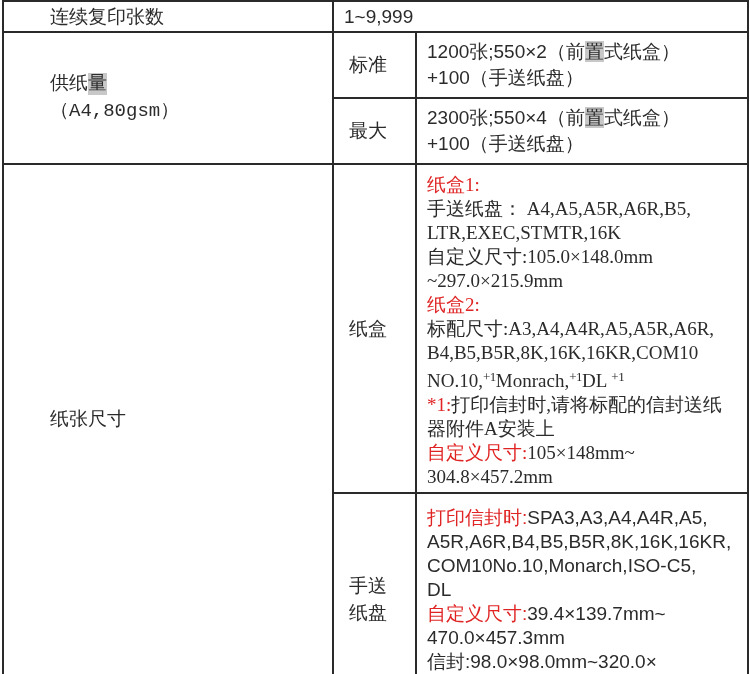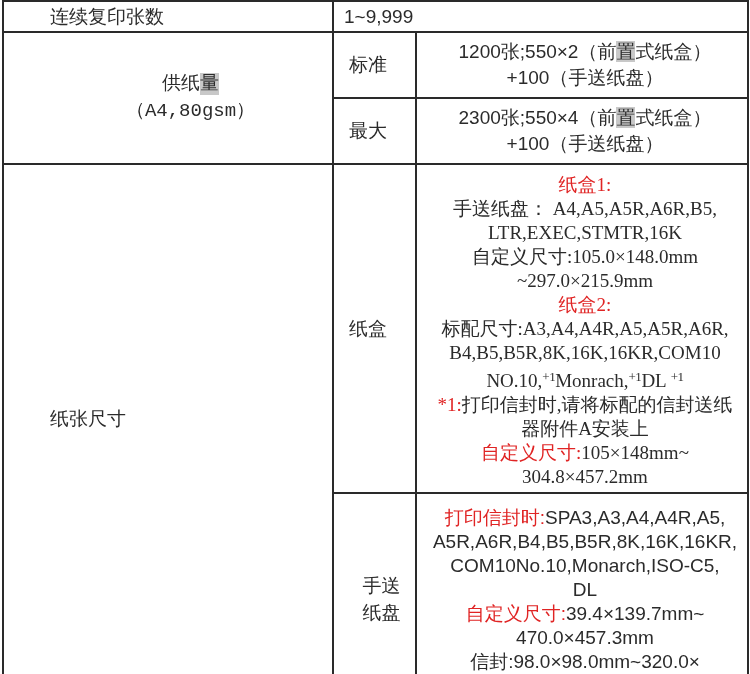--- a/index.html
+++ b/index.html
@@ -23,21 +23,21 @@
   td{
     border:2px solid var(--line);
     vertical-align:middle;
     font-size:19px;
     overflow:hidden;
   }
   td.c1{padding-left:46px;}
   td.c2{padding-left:15px;margin-left:44px;}
   td.c3{padding-left:10px;padding-right:4px;margin-top:12px;}
   td.top{vertical-align:top;}
-  .rich .line{white-space:nowrap;text-align:center;}
+  .rich .line{white-space:nowrap;}
   .lh24 .line{line-height:24px;}
   .lh26 .line{line-height:26px;}
   .lh27 .line{line-height:27px;font-family:Liberation Mono, monospace;}
   td.pt8{padding-top:8px;font-family:Liberation Serif, serif;}
   td.pt12{padding-top:12px;}
   td.raise{padding-bottom:36px;}
   .red{color:var(--red);}
   .hl{background:var(--hl);}
   .sup{font-size:13px;vertical-align:6px;letter-spacing:-0.5px;}
 </style>

